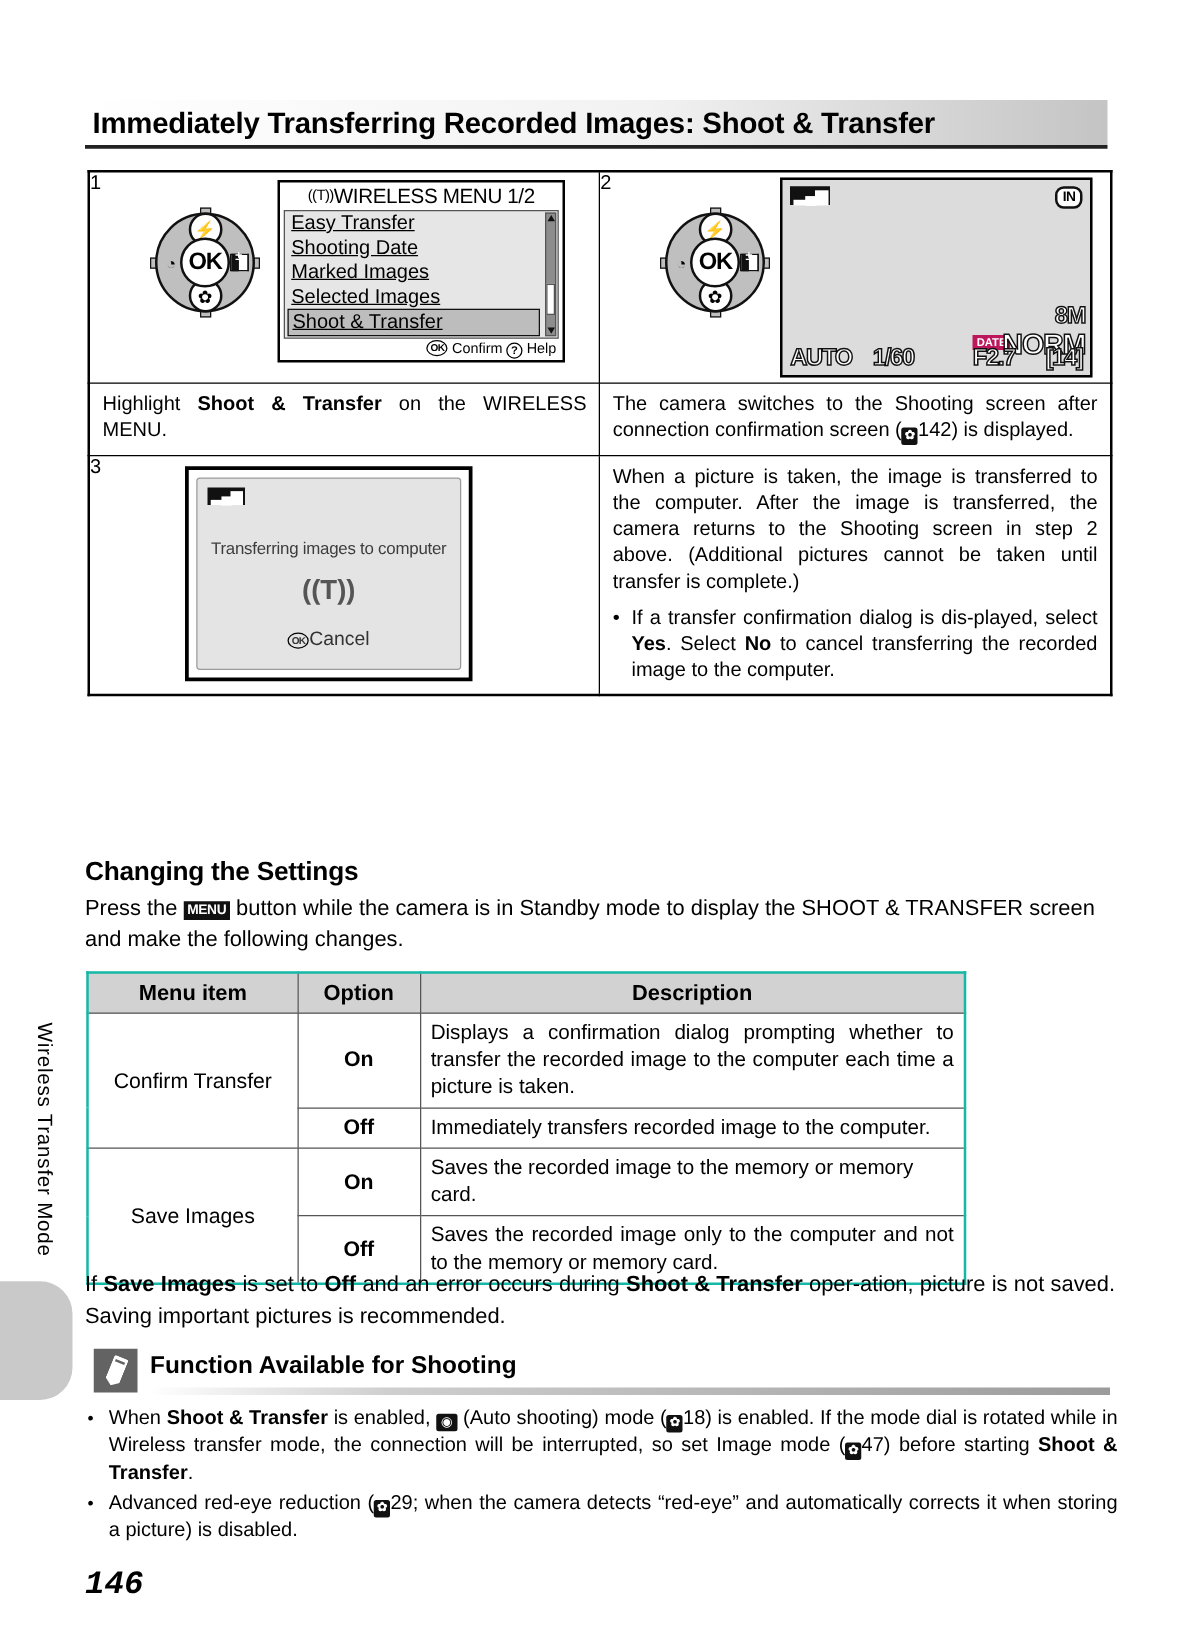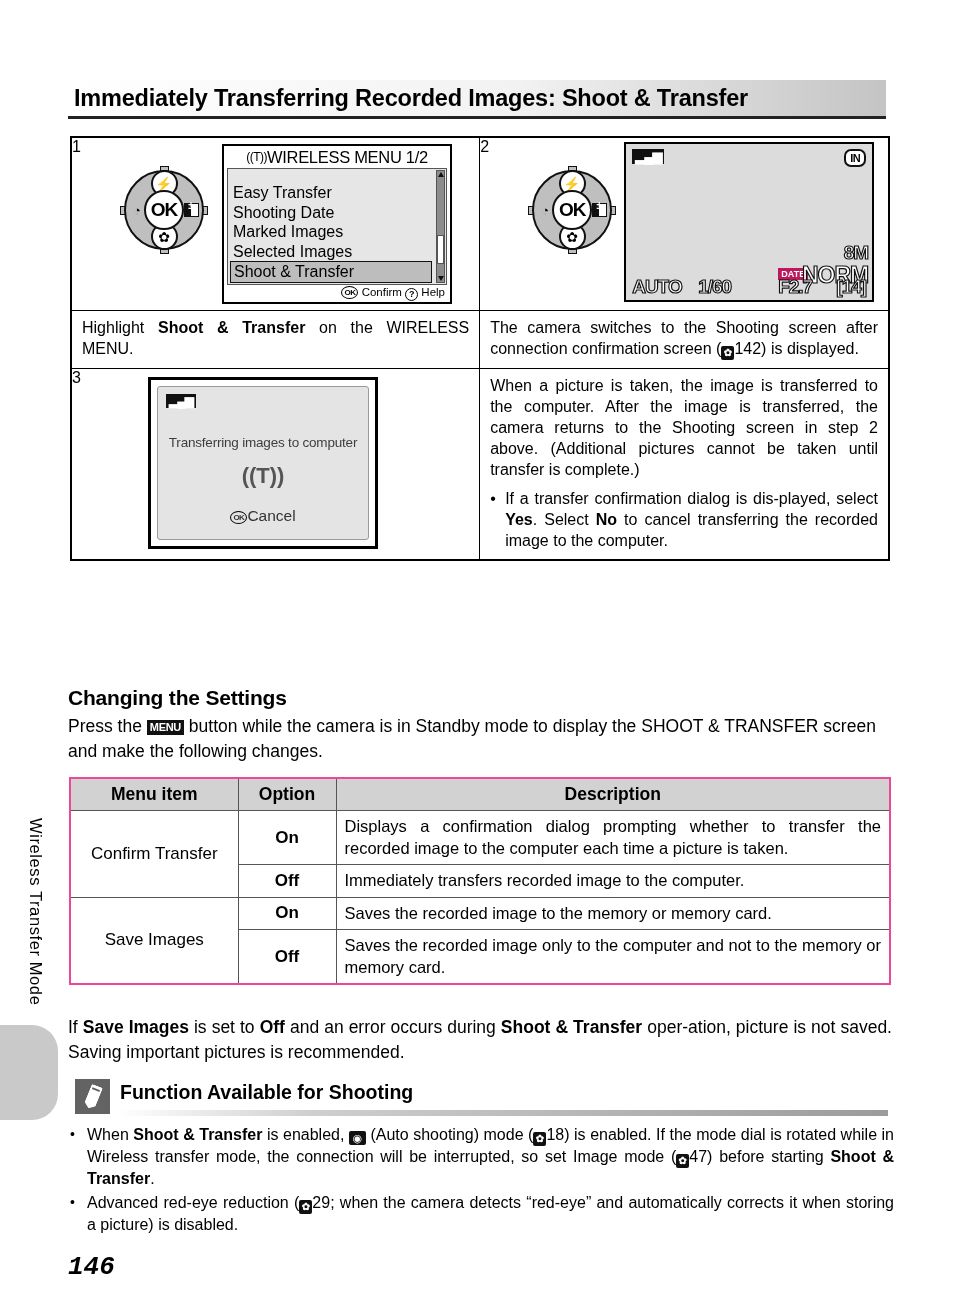--- a/index.html
+++ b/index.html
@@ -106,21 +106,22 @@
     width: 230px; border: 2px solid #000; background: #fff;
     margin: 6px 0 6px 14px; padding: 2px 3px 1px 3px;
   }
   .lcd1 .title {
     font-size: 16.5px; text-align: center; letter-spacing: -0.3px;
     padding-bottom: 1px; white-space: nowrap;
   }
   .lcd1 .wbadge { font-size: 12px; vertical-align: 2px; letter-spacing: -0.5px; }
   .lcd1 .listbox {
     border: 1.5px solid #555; background: #e6e6e6; position: relative;
-    padding: 14px 14px 1px 2px;
+    padding: 0 14px 1px 2px;
+    text-decoration: underline;
   }
   .lcd1 .item {
     font-size: 16px; line-height: 19.5px; padding-left: 3px;
     white-space: nowrap;
   }
   .lcd1 .item.sel {
     background: #bdbdbd; border: 1.5px solid #111; position: relative;
     padding-right: 16px;
   }
   .lcd1 .scroll {
@@ -251,22 +252,22 @@
     font-size: 17.5px; line-height: 25px;
   }
   .menuglyph {
     display: inline-block; background: #111; color: #fff;
     font-size: 11px; font-weight: bold; padding: 1px 3px; line-height: 13px;
     vertical-align: 1px; letter-spacing: -0.3px;
   }
 
   
   .tbl {
-    position: absolute; left: 69px; top: 777px; width: 822px;
-    border-collapse: collapse; border: 2px solid #ec4899;
+    position: absolute; left: 69px; top: 777px; width: 704px;
+    border-collapse: collapse; border: 2px solid #14b8a6;
   }
   .tbl th, .tbl td { border: 1px solid #555; }
   .tbl thead th {
     background: #d2d2d2; font-size: 17.5px; font-weight: bold;
     padding: 5px 4px; text-align: center;
   }
   .tbl td.mi {
     text-align: center; font-size: 17px; font-weight: normal;
     width: 168px; padding: 4px 6px; line-height: 22px;
   }

